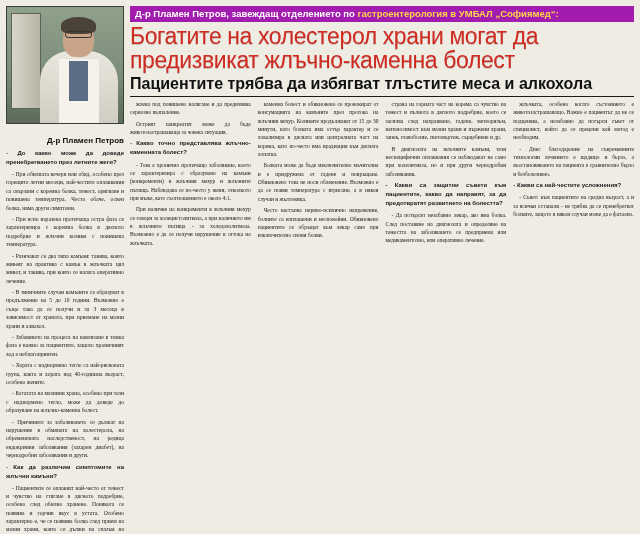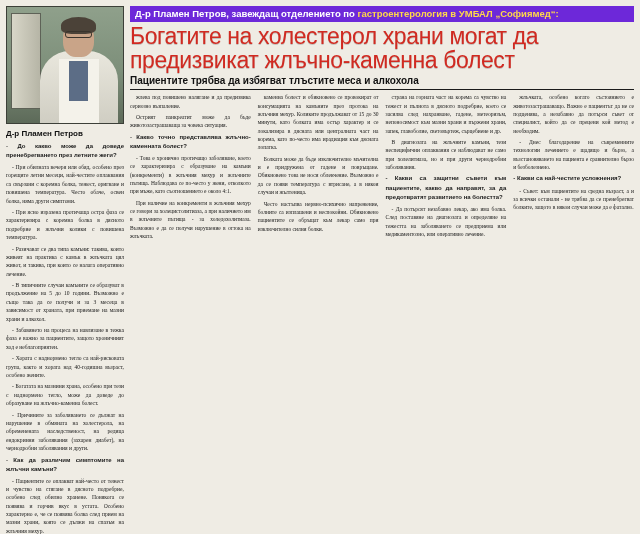--- a/index.html
+++ b/index.html
@@ -58,41 +58,41 @@
   }
   .ph-hair {
     position: absolute; left: 54px; top: 10px; width: 35px; height: 17px;
     background: #4b4238; border-radius: 50% 50% 30% 30%;
   }
   .ph-glass {
     position: absolute; left: 58px; top: 24px; width: 27px; height: 7px;
     border: 1px solid #3a342c; border-radius: 3px;
   }
   .photo-caption {
-    font-size: 8px; color: #111; text-align: left;
-    margin-top: 5px; font-family: "Liberation Sans", sans-serif;
+    font-size: 8px; color: #111; text-align: right;
+    margin-top: 12px; font-family: "Liberation Sans", sans-serif;
     font-weight: bold;
   }
   .left-col-text {
     margin-top: 4px;
     font-size: 5.6px; line-height: 1.5;
     text-align: justify; color: #1b1b1b;
     column-count: 1;
   }
   .left-col-text p { margin: 0 0 3px 0; text-indent: 6px; }
   .left-col-text .q {
     font-weight: bold; text-indent: 0;
     font-family: "Liberation Sans", sans-serif;
     font-size: 6px;
   }
 
   .top-main { flex: 1 1 auto; min-width: 0; }
 
   .kicker {
-    background: #6d28d9; color: #fff;
+    background: #a21caf; color: #fff;
     font-family: "Liberation Sans", sans-serif;
     font-weight: bold; font-size: 9.5px;
     padding: 3px 5px 3px 5px;
     line-height: 1.1;
     white-space: nowrap; overflow: hidden;
   }
   .kicker .hl { color: #ffd84a; }
 
   .headline {
     color: #d12a21;
@@ -101,21 +101,21 @@
     font-size: 23px;
     line-height: 1.04;
     letter-spacing: -0.4px;
     margin: 3px 0 2px 0;
     text-shadow: 0 1px 0 rgba(0,0,0,.18);
   }
   .subhead {
     color: #111;
     font-family: "Liberation Sans", sans-serif;
     font-weight: bold;
-    font-size: 10px;
+    font-size: 16px;
     line-height: 1.1;
     border-bottom: 1.5px solid #1b1b1b;
     padding-bottom: 3px;
     margin-bottom: 3px;
   }
 
   .cols4 {
     column-count: 4;
     column-gap: 7px;
     column-rule: 0;

